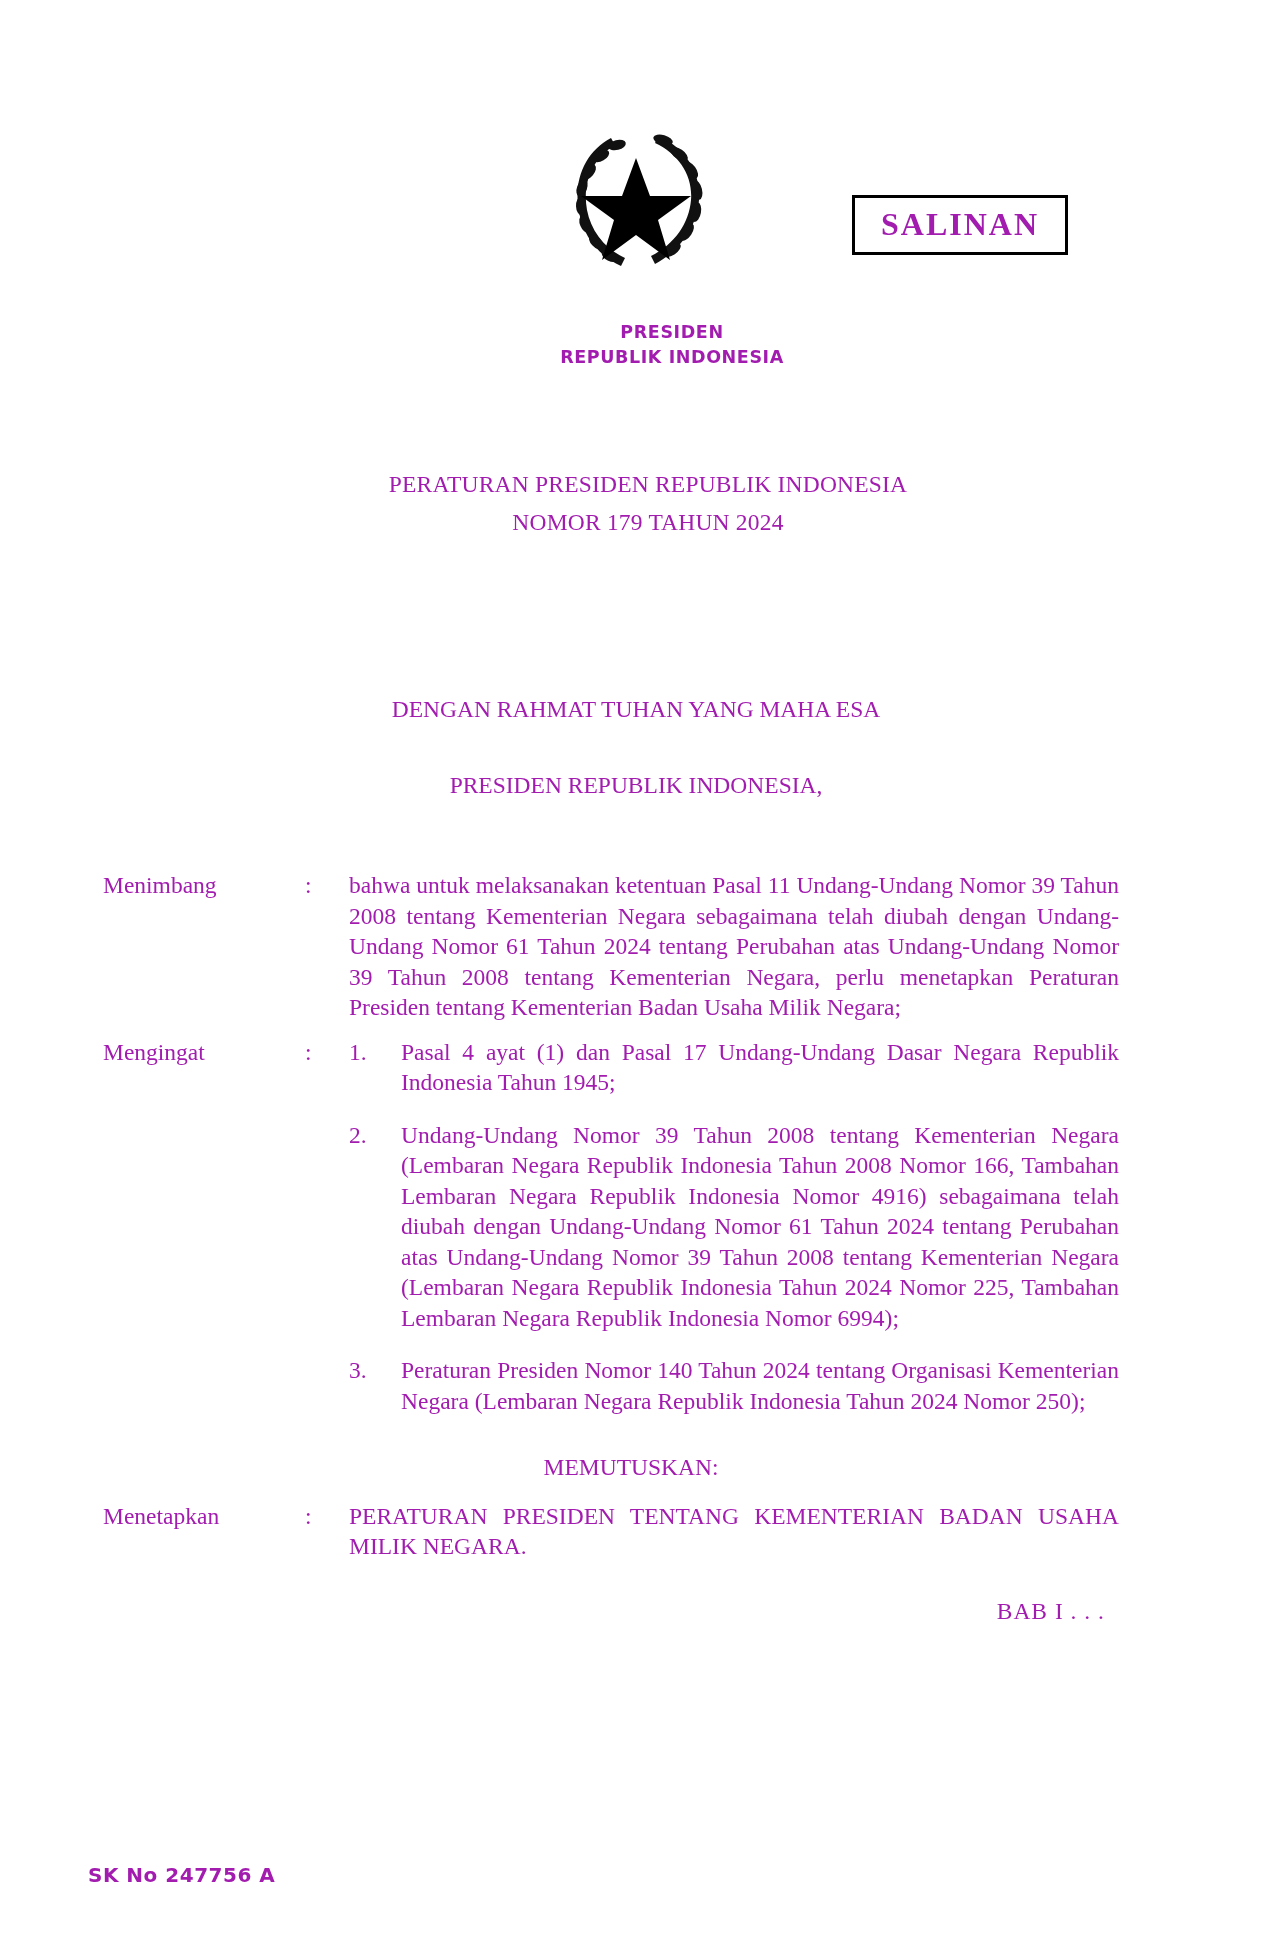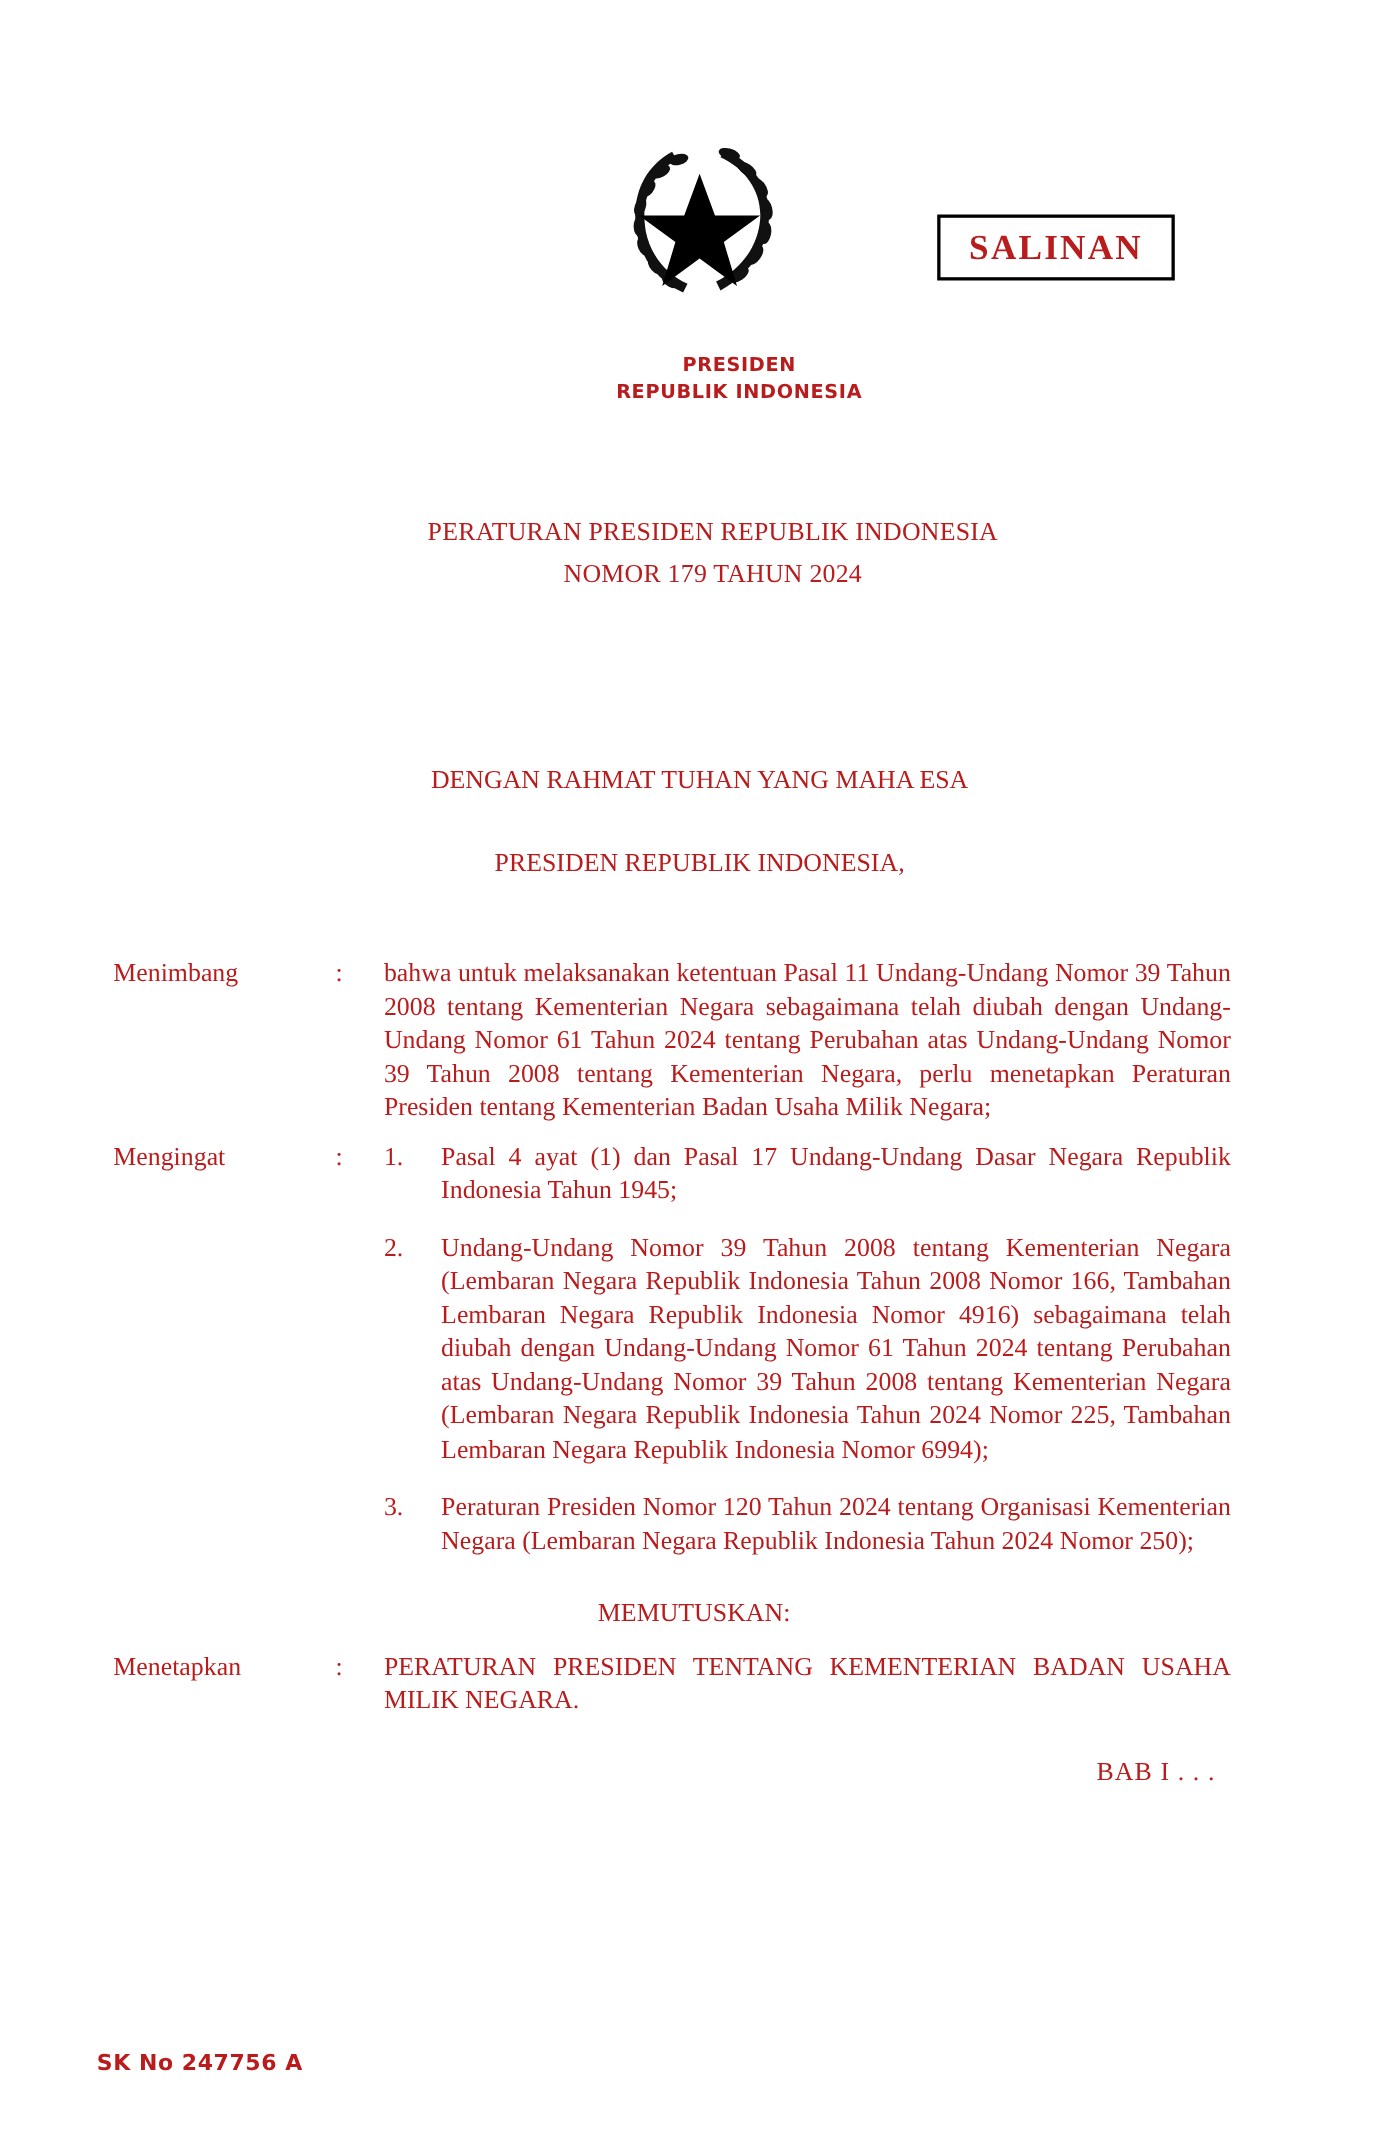--- a/index.html
+++ b/index.html
@@ -6,21 +6,21 @@
     margin: 0;
     padding: 0;
     background: #ffffff;
   }
   .page {
     position: relative;
     width: 1272px;
     height: 1949px;
     background: #ffffff;
     font-family: "Liberation Serif", serif;
-    color: #b91c1c;
+    color: #a21caf;
     overflow: hidden;
   }
 
   
   .header {
     position: absolute;
     top: 120px;
     left: 0;
     width: 1272px;
   }
@@ -241,21 +241,21 @@
           <div class="txt">Pasal 4 ayat (1) dan Pasal 17 Undang-Undang Dasar Negara Republik Indonesia Tahun 1945;</div>
         </div>
 
         <div class="numbered">
           <div class="num">2.</div>
           <div class="txt">Undang-Undang Nomor 39 Tahun 2008 tentang Kementerian Negara (Lembaran Negara Republik Indonesia Tahun 2008 Nomor 166, Tambahan Lembaran Negara Republik Indonesia Nomor 4916) sebagaimana telah diubah dengan Undang-Undang Nomor 61 Tahun 2024 tentang Perubahan atas Undang-Undang Nomor 39 Tahun 2008 tentang Kementerian Negara (Lembaran Negara Republik Indonesia Tahun 2024 Nomor 225, Tambahan Lembaran Negara Republik Indonesia Nomor 6994);</div>
         </div>
 
         <div class="numbered">
           <div class="num">3.</div>
-          <div class="txt">Peraturan Presiden Nomor 120 Tahun 2024 tentang Organisasi Kementerian Negara (Lembaran Negara Republik Indonesia Tahun 2024 Nomor 250);</div>
+          <div class="txt">Peraturan Presiden Nomor 140 Tahun 2024 tentang Organisasi Kementerian Negara (Lembaran Negara Republik Indonesia Tahun 2024 Nomor 250);</div>
         </div>
 
       </div>
     </div>
 
     <div class="memutuskan">MEMUTUSKAN:</div>
 
     <div class="row">
       <div class="label">Menetapkan</div>
       <div class="colon">:</div>

